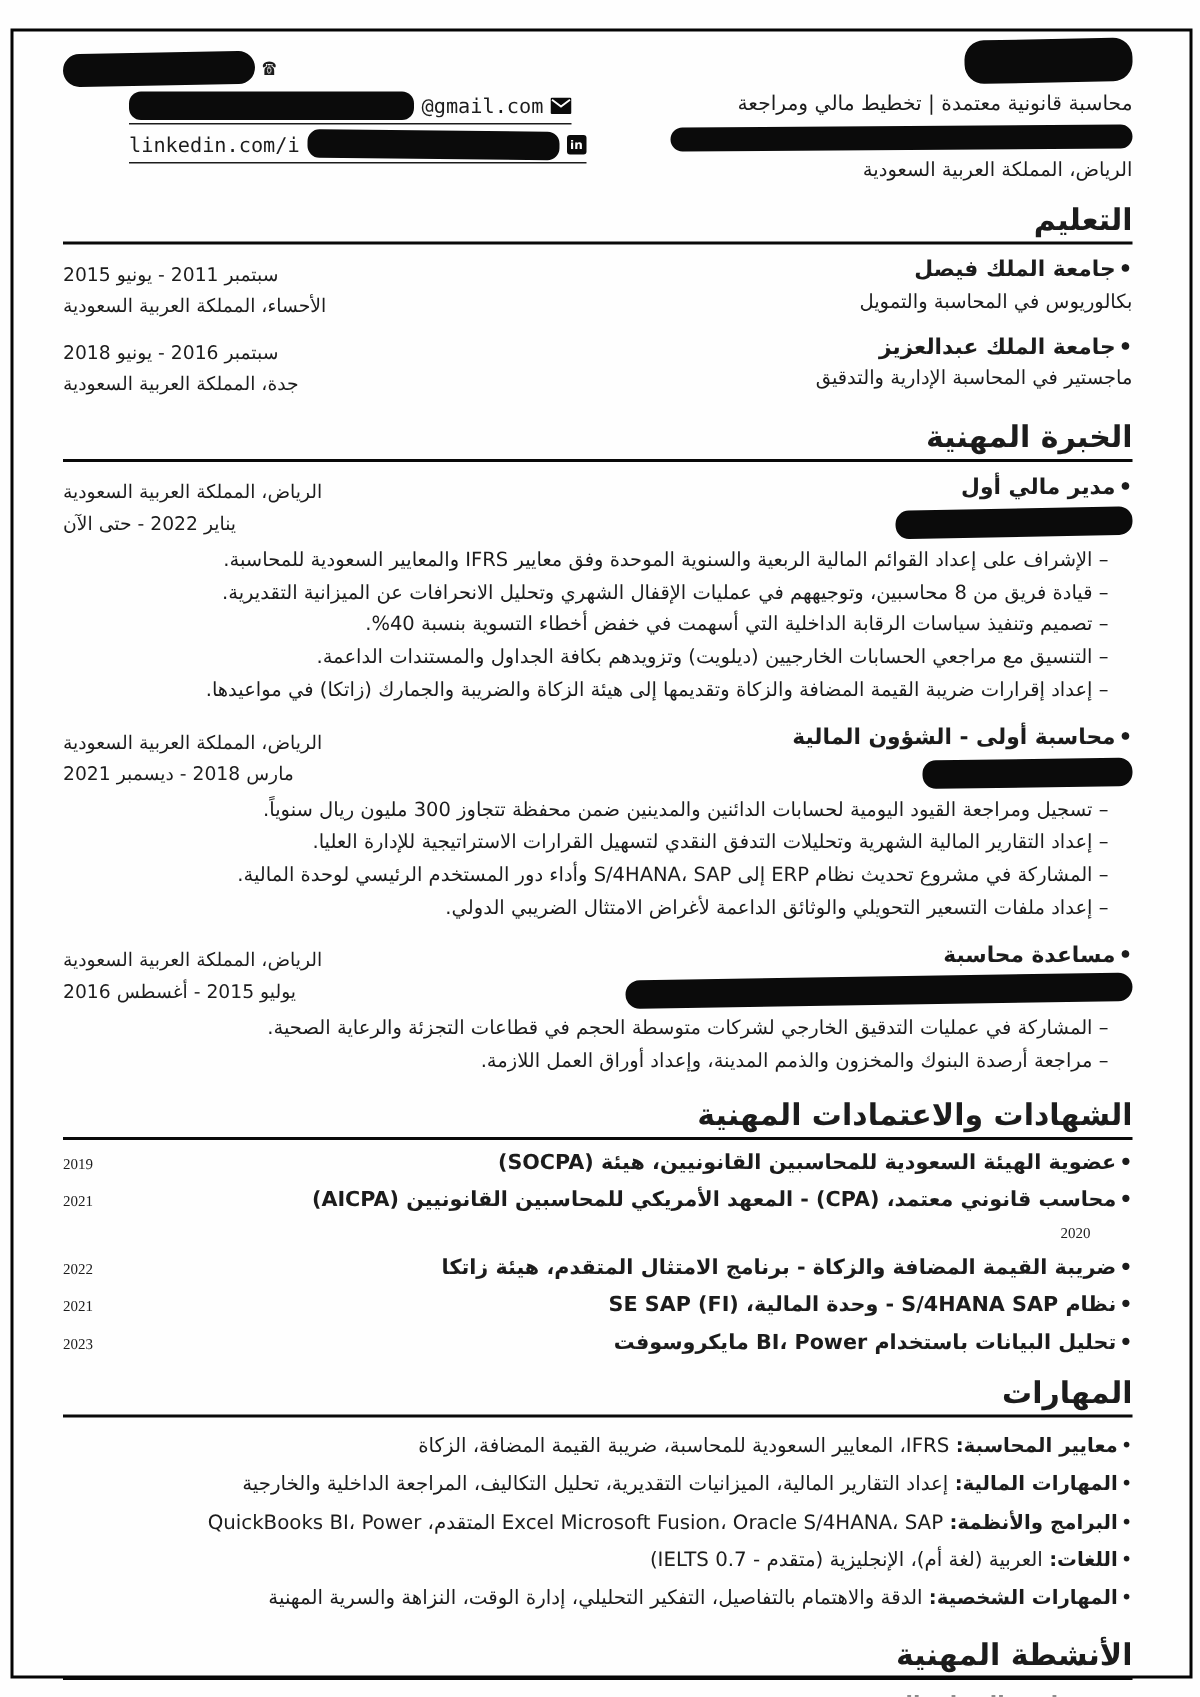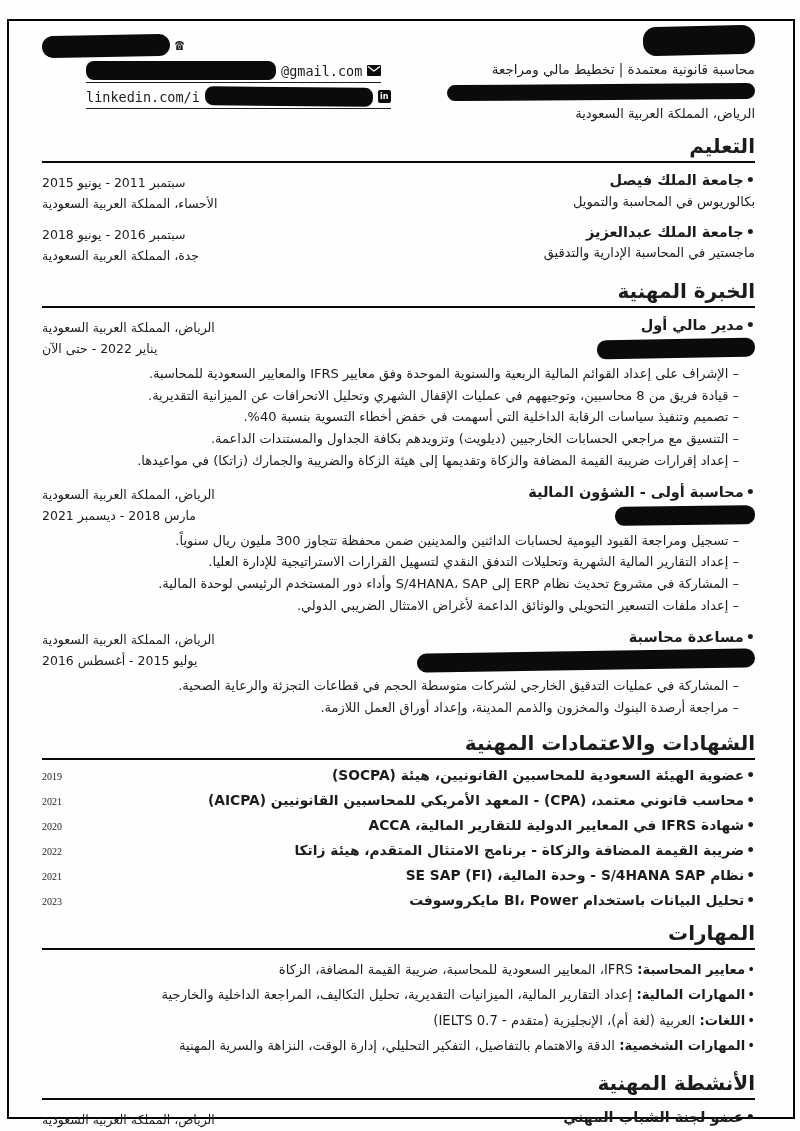--- a/index.html
+++ b/index.html
@@ -198,21 +198,20 @@
 
     <div class="cert-row">
       <div class="cert-text">عضوية الهيئة السعودية للمحاسبين القانونيين، هيئة (SOCPA)</div>
       <div class="cert-year">2019</div>
     </div>
     <div class="cert-row">
       <div class="cert-text">محاسب قانوني معتمد، (CPA) - المعهد الأمريكي للمحاسبين القانونيين (AICPA)</div>
       <div class="cert-year">2021</div>
     </div>
     <div class="cert-row">
-      <div class="cert-text">شهادة IFRS في المعايير الدولية للتقارير المالية، ACCA</div>
       <div class="cert-year">2020</div>
     </div>
     <div class="cert-row">
       <div class="cert-text">ضريبة القيمة المضافة والزكاة - برنامج الامتثال المتقدم، هيئة زاتكا</div>
       <div class="cert-year">2022</div>
     </div>
     <div class="cert-row">
       <div class="cert-text">نظام S/4HANA SAP - وحدة المالية، SE SAP (FI)</div>
       <div class="cert-year">2021</div>
     </div>
@@ -220,20 +219,21 @@
       <div class="cert-text">تحليل البيانات باستخدام BI، Power مايكروسوفت</div>
       <div class="cert-year">2023</div>
     </div>
   </div>
 
   <div class="section">
     <div class="section-title">المهارات</div>
     <ul class="skills">
       <li><span class="skill-label">معايير المحاسبة:</span> <span>IFRS، المعايير السعودية للمحاسبة، ضريبة القيمة المضافة، الزكاة</span></li>
       <li><span class="skill-label">المهارات المالية:</span> <span>إعداد التقارير المالية، الميزانيات التقديرية، تحليل التكاليف، المراجعة الداخلية والخارجية</span></li>
+      <li><span class="skill-label">البرامج والأنظمة:</span> <span>Excel Microsoft Fusion، Oracle S/4HANA، SAP المتقدم، QuickBooks BI، Power</span></li>
       <li><span class="skill-label">اللغات:</span> <span>العربية (لغة أم)، الإنجليزية (متقدم - 0.7 IELTS)</span></li>
       <li><span class="skill-label">المهارات الشخصية:</span> <span>الدقة والاهتمام بالتفاصيل، التفكير التحليلي، إدارة الوقت، النزاهة والسرية المهنية</span></li>
     </ul>
   </div>
 
   <div class="section">
     <div class="section-title">الأنشطة المهنية</div>
     <div>
       <div class="row">
         <div class="main">

